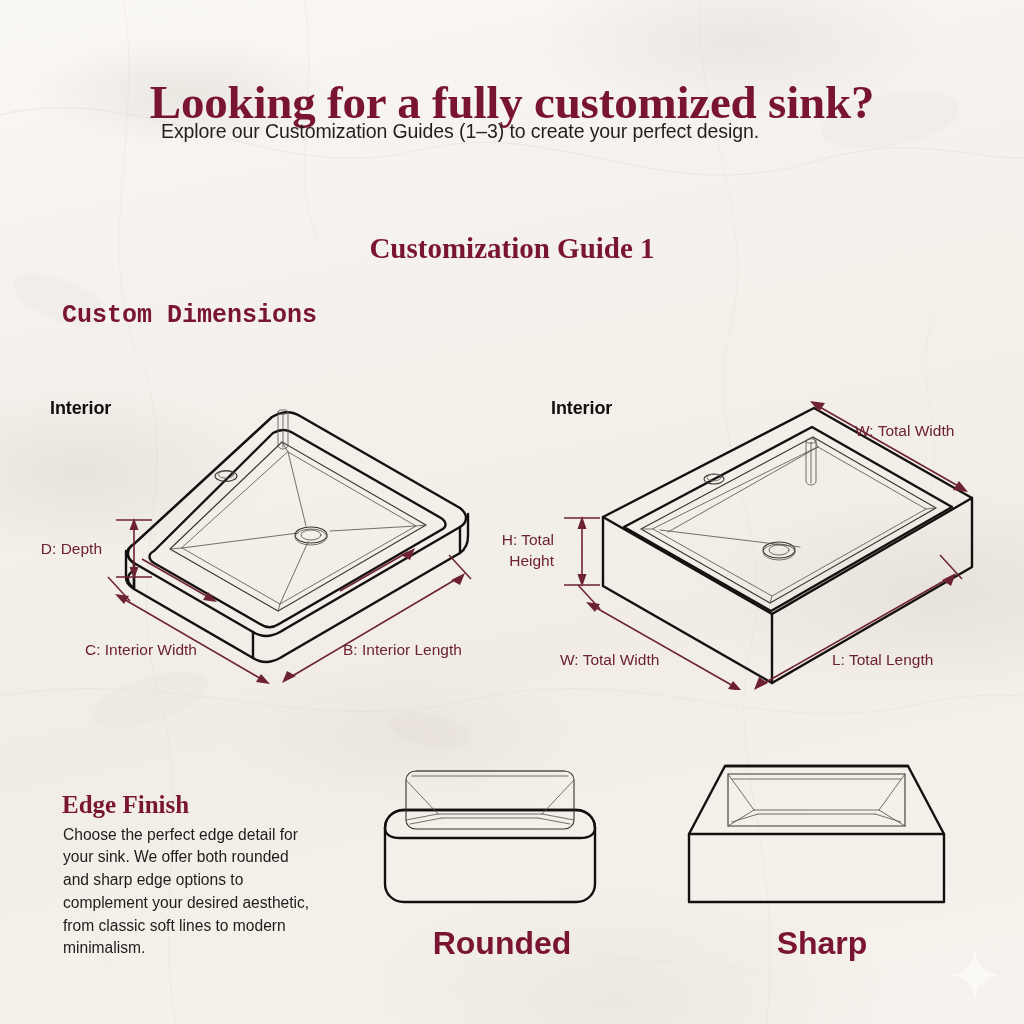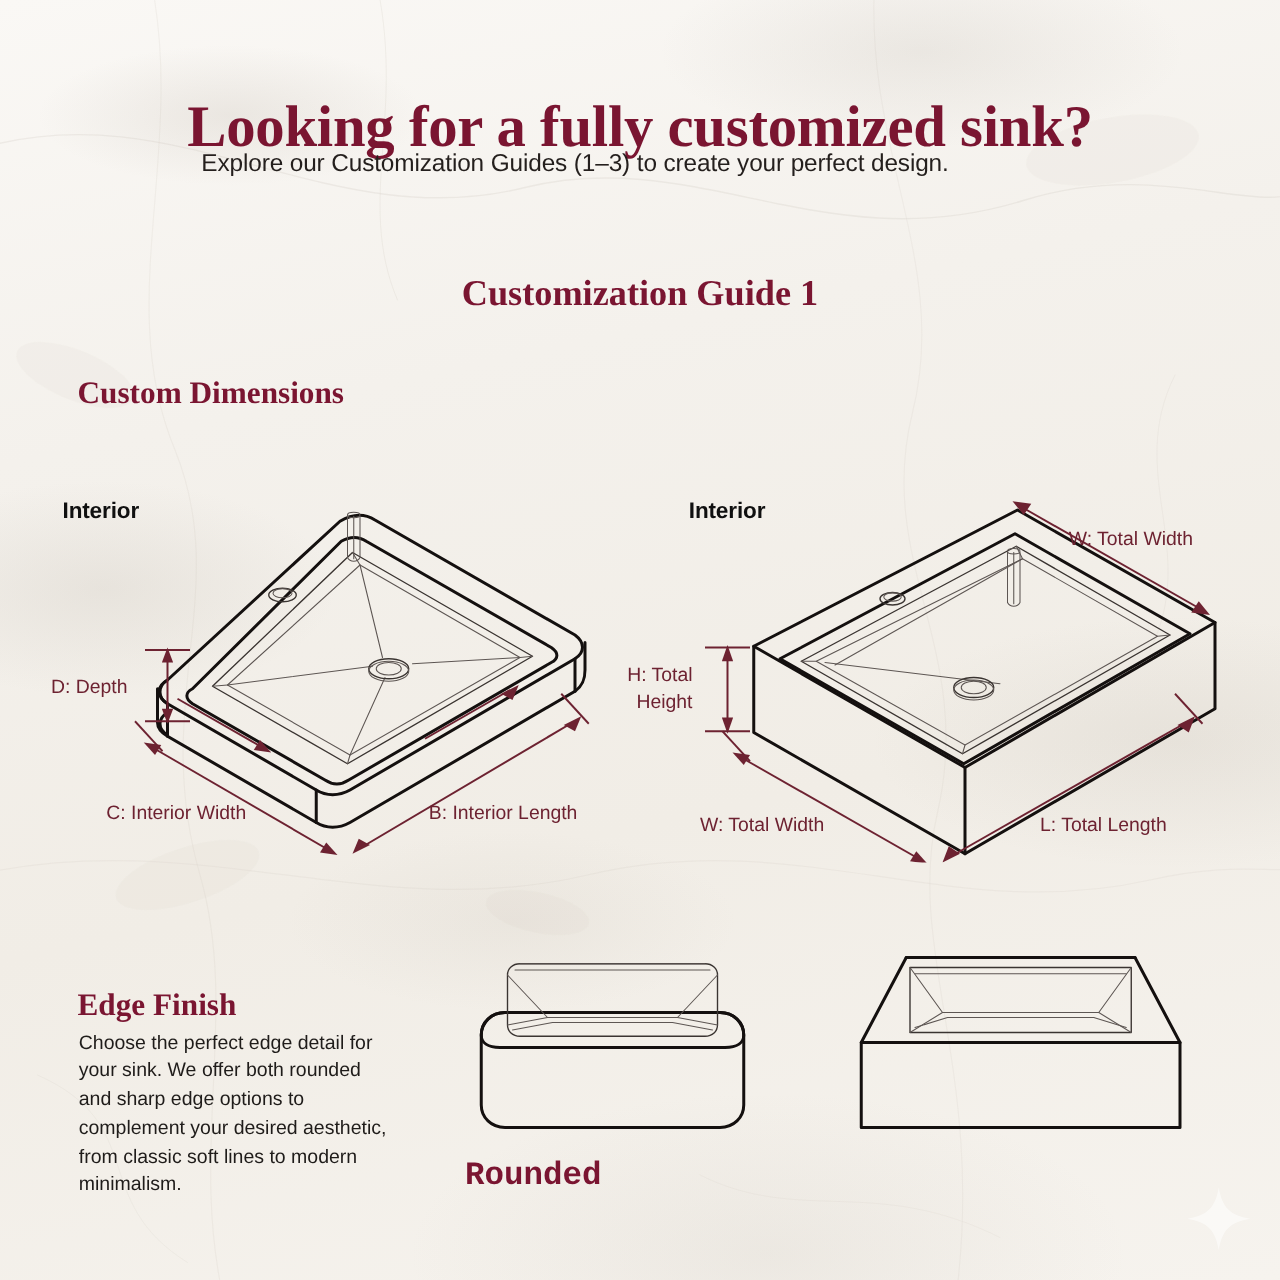--- a/index.html
+++ b/index.html
@@ -69,35 +69,35 @@
     left: 0;
     width: 864px;
     text-align: center;
     font-size: 19.5px;
     color: #241f1d;
     letter-spacing: -0.1px;
     margin-left: 28px;
   }
   #guide-title {
     position: absolute;
-    top: 195px;
+    top: 208px;
     left: 0;
     width: 1024px;
     text-align: center;
     font-family: "Liberation Serif", serif;
     font-weight: bold;
     font-size: 29px;
     color: #7a1531;
   }
 
   #dims-heading {
     position: absolute;
     top: 276px;
     left: 62px;
-    font-family: Liberation Serif, serif;
+    font-family: Liberation Mono, monospace;
     font-weight: bold;
     font-size: 25px;
     color: #7a1531;
   }
   #dims-body {
     position: absolute;
     top: 315px;
     left: 63px;
     width: 900px;
     font-size: 15.6px;
@@ -129,25 +129,25 @@
     font-size: 18px;
     font-weight: bold;
     color: #101010;
     letter-spacing: -0.1px;
   }
   #label-interior { top: 398px; left: 50px; }
   #label-exterior { top: 398px; left: 551px; }
 
   .edge-caption {
     position: absolute;
-    font-family: Liberation Mono, monospace;
-    font-weight: bold;
-    font-size: 26px;
+    font-family: Liberation Sans, sans-serif;
+    font-weight: bold;
+    font-size: 32px;
     color: #7a1531;
-    text-align: left;
+    text-align: center;
     width: 260px;
   }
   #caption-rounded { top: 925px; left: 372px; }
   #caption-sharp   { top: 925px; left: 692px; }
 
   
   .drawing { position: absolute; pointer-events: none; }
   #svg-interior { top: 390px; left: 30px;  }
   #svg-exterior { top: 390px; left: 500px; }
   #svg-rounded  { top: 752px; left: 330px; }
@@ -418,18 +418,19 @@
       <path class="ink-hair" d="M 56 74 L 82 58"></path>
       <path class="ink-hair" d="M 233 74 L 207 58"></path>
       <path class="ink-hair" d="M 60 27 L 229 27"></path>
       <path class="ink-hair" d="M 86 62 L 203 62"></path>
       <path class="ink-hair" d="M 60 70 L 86 62"></path>
       <path class="ink-hair" d="M 229 70 L 203 62"></path>
     </g>
   </svg>
 
   <div id="caption-rounded" class="edge-caption">Rounded</div>
+  <div id="caption-sharp" class="edge-caption">Sharp</div>
 
   <svg id="watermark" viewBox="0 0 60 60">
     <path d="M 30 2 C 33 20, 40 27, 58 30 C 40 33, 33 40, 30 58 C 27 40, 20 33, 2 30 C 20 27, 27 20, 30 2 Z" fill="#ffffff" opacity="0.95"></path>
   </svg>
 
 </div>
 
 </body></html>

